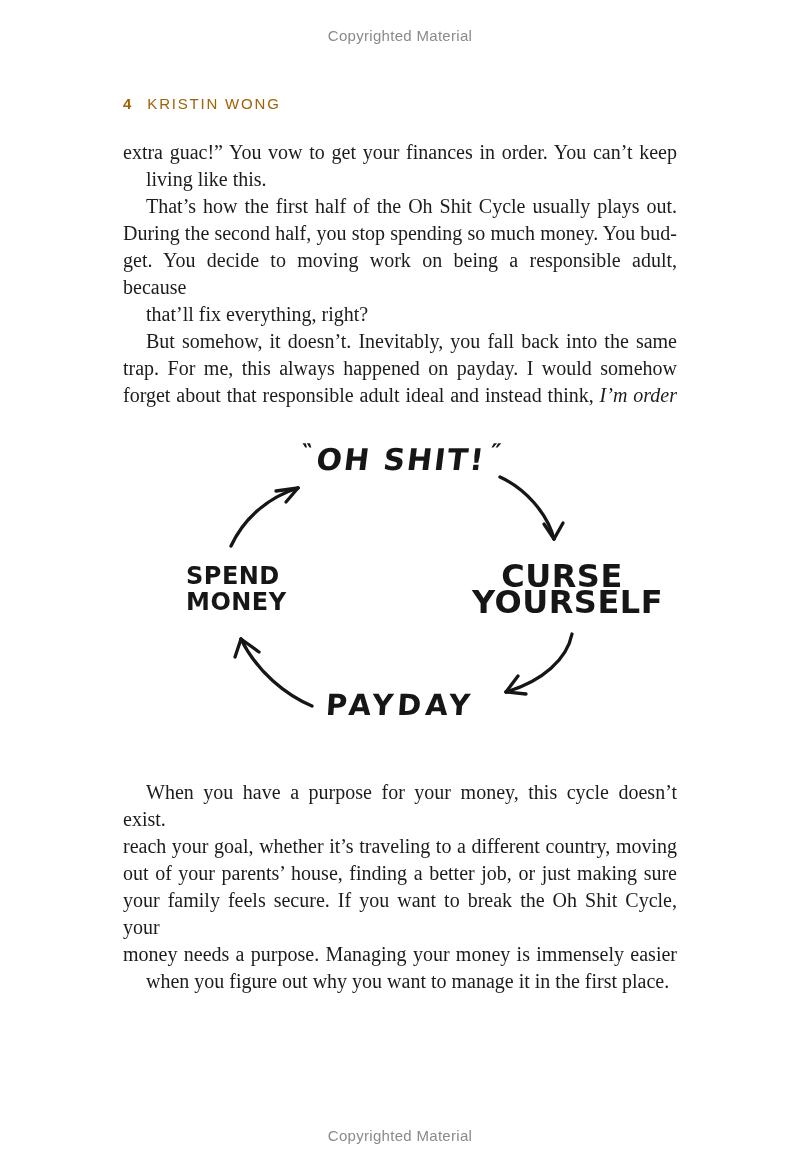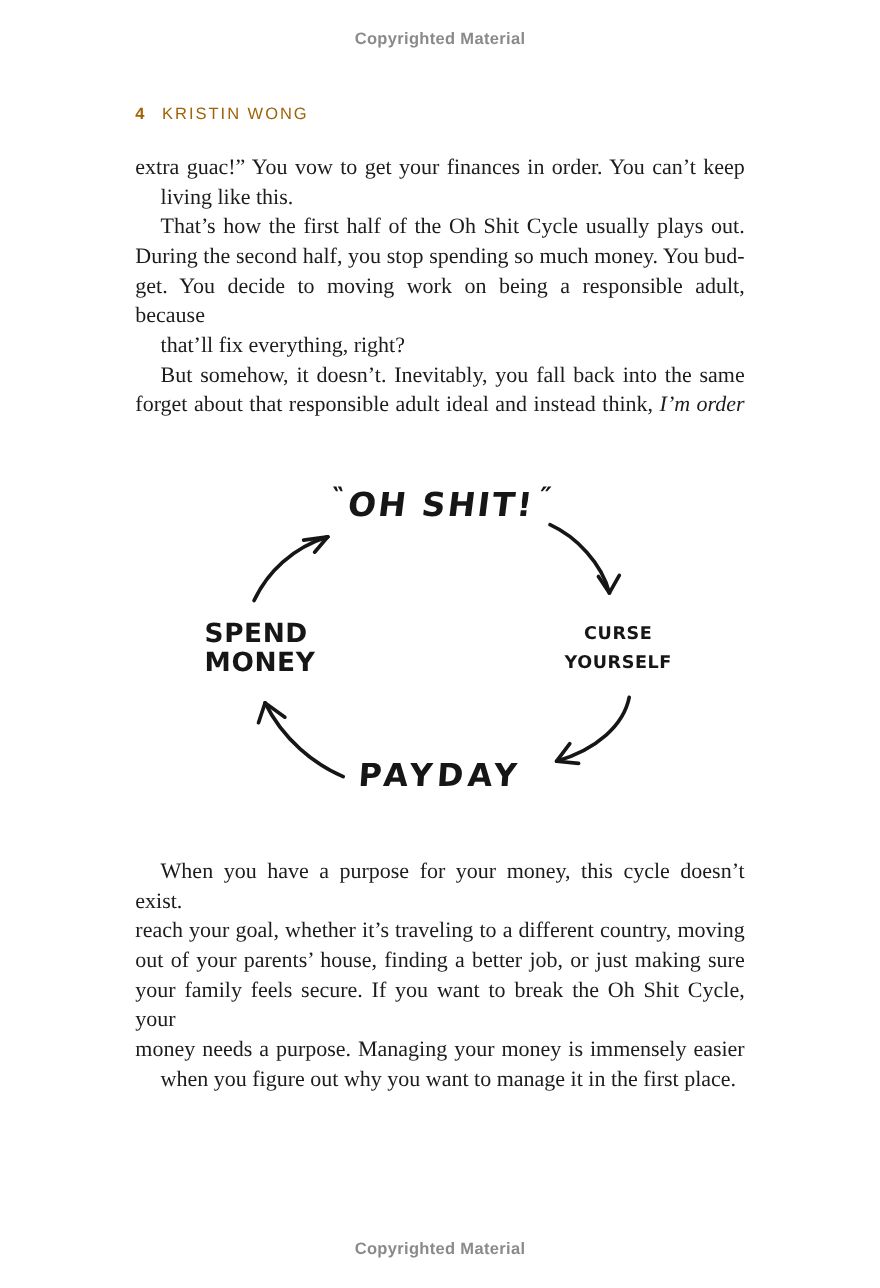--- a/index.html
+++ b/index.html
@@ -3,21 +3,21 @@
 <meta charset="utf-8">
 <style>
   html,body { margin:0; padding:0; }
   .page {
     position:relative; width:800px; height:1171px;
     background:#ffffff; overflow:hidden;
     font-family:"Liberation Serif", serif; color:#1c1c1c;
   }
   .copyright {
     position:absolute; left:0; right:0; text-align:center;
-    font-family:"Liberation Sans", sans-serif; font-weight:bold;
+    font-family:"Liberation Sans", sans-serif; font-weight:normal;
     font-size:15px; letter-spacing:0.3px; color:#8a8a8a;
   }
   .copyright.top { top:27px; }
   .copyright.bottom { top:1127px; }
   .running-header {
     position:absolute; top:95px; left:123px;
     font-family:"Liberation Sans", sans-serif; font-size:15px; color:#a16207;
   }
   .running-header .pagenum { font-weight:bold; margin-right:16px; }
   .running-header .runtitle { letter-spacing:1.8px; }
@@ -39,21 +39,21 @@
     font-weight:bold; color:#161616; white-space:nowrap;
   }
   .dlabel.ohshit {
     top:10px; left:50%; transform:translateX(-50%) skewX(-7deg);
     font-size:30px; letter-spacing:2px;
   }
   .dlabel.ohshit .q { position:relative; top:-10px; font-size:23px; letter-spacing:0; }
   .dlabel.ohshit .q.l { margin-right:6px; }
   .dlabel.ohshit .q.r { margin-left:4px; }
   .dlabel.spend { top:131px; left:186px; font-size:24px; line-height:26px; letter-spacing:0.5px; }
-  .dlabel.curse { top:131px; left:472px; width:180px; text-align:center; font-size:16px; line-height:26px; letter-spacing:0.5px; }
+  .dlabel.curse { top:131px; left:472px; width:180px; text-align:center; font-size:32px; line-height:26px; letter-spacing:0.5px; }
   .dlabel.payday { top:256px; left:50%; transform:translateX(-50%) skewX(-4deg); font-size:29px; letter-spacing:4px; }
 </style>
 </head>
 <body>
 
 <div class="page">
 
   <div class="copyright top">Copyrighted Material</div>
 
   <div class="running-header">
@@ -66,20 +66,21 @@
       <div class="line end">living like this.</div>
     </div>
     <div class="para">
       <div class="line ind">That’s how the first half of the Oh Shit Cycle usually plays out.</div>
       <div class="line">During the second half, you stop spending so much money. You bud-</div>
       <div class="line">get. You decide to moving work on being a responsible adult, because</div>
       <div class="line end">that’ll fix everything, right?</div>
     </div>
     <div class="para">
       <div class="line ind">But somehow, it doesn’t. Inevitably, you fall back into the same</div>
+      <div class="line">trap. For me, this always happened on payday. I would somehow</div>
       <div class="line"><span>forget about that responsible adult ideal and instead think, </span><span class="italic">I’m order</span></div>
     </div>
   </div>
 
   <div class="diagram">
     <svg width="800" height="330" viewBox="0 0 800 330" fill="none" stroke="#161616" stroke-width="3.3" stroke-linecap="round" stroke-linejoin="round">
       <g>
         <path d="M 231 114 C 243 88, 266 66, 298 56"></path>
         <path d="M 298 56 L 276 59"></path>
         <path d="M 298 56 L 286 70"></path>

